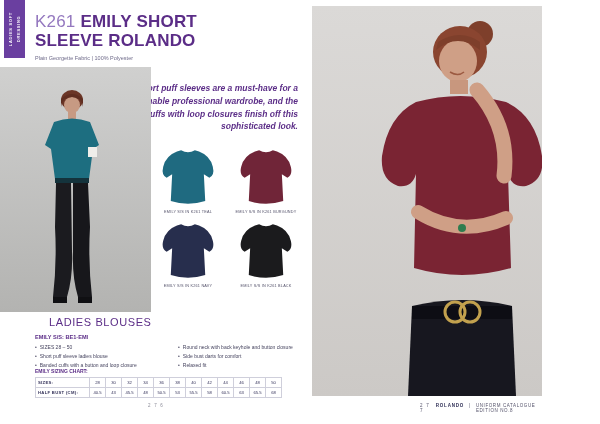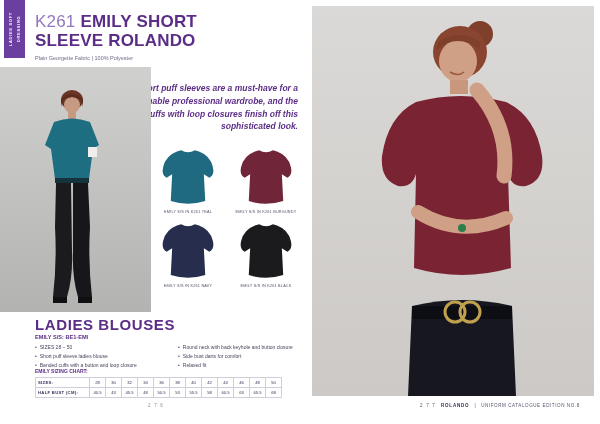--- a/index.html
+++ b/index.html
@@ -1,16 +1,16 @@
 <!DOCTYPE html>
 <html><head>
 <meta charset="utf-8">
 <style>
   html,body{margin:0;padding:0;background:#ffffff;}
-  #page{position:relative;width:600px;height:424px;background:#ffffff;
+  #page{position:relative;width:542px;height:424px;background:#ffffff;
         font-family:"Liberation Sans",sans-serif;overflow:hidden;}
 
   
   .side-tab{position:absolute;left:4px;top:0;width:21px;height:58px;background:#6a3fa0;
             display:flex;align-items:center;justify-content:center;}
   .side-tab span{writing-mode:vertical-rl;transform:rotate(180deg);color:#fff;
                  font-size:4px;font-weight:bold;letter-spacing:.7px;line-height:1.9;
                  white-space:pre-line;text-align:center;}
 
   
@@ -27,21 +27,21 @@
   .left-photo{position:absolute;left:0;top:67px;width:151px;height:245px;}
 
   
   .swatches{position:absolute;left:151px;top:146px;width:152px;
             display:grid;grid-template-columns:74px 74px;column-gap:4px;row-gap:6px;}
   .swatch{display:flex;flex-direction:column;align-items:center;}
   .swatch svg{width:70px;height:62px;display:block;}
   .swatch .cap{font-size:3.8px;color:#55536b;margin-top:2px;letter-spacing:.2px;}
 
   
-  .section-title{position:absolute;left:35px;top:316px;font-size:15px;font-weight:700;
+  .section-title{position:absolute;left:49px;top:316px;font-size:11px;font-weight:400;
                  color:#5b2d87;letter-spacing:.6px;}
   .style-line{position:absolute;left:35px;top:334px;font-size:5.6px;font-weight:bold;color:#5b2d87;}
   .bullets{position:absolute;top:343px;font-size:5px;color:#46445f;line-height:1.8;
            list-style:none;margin:0;padding:0;}
   .bullets.col-l{left:35px;width:135px;}
   .bullets.col-r{left:178px;width:125px;}
   .bullets li{display:flex;gap:3px;}
   .bullets .dot{color:#46445f;}
 
   

